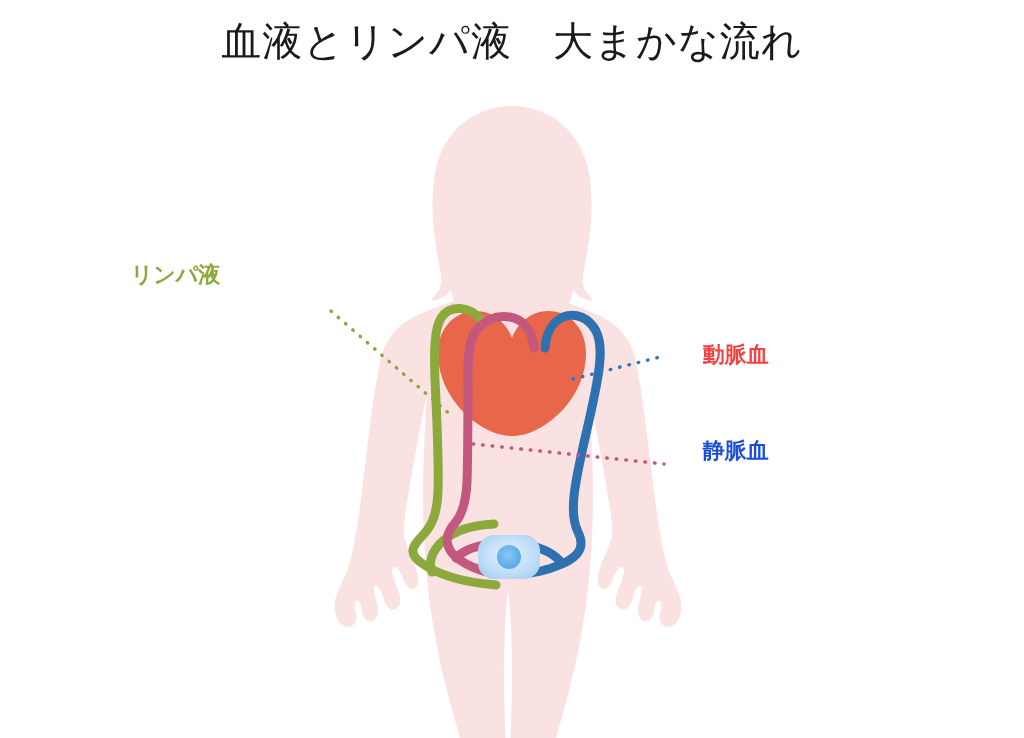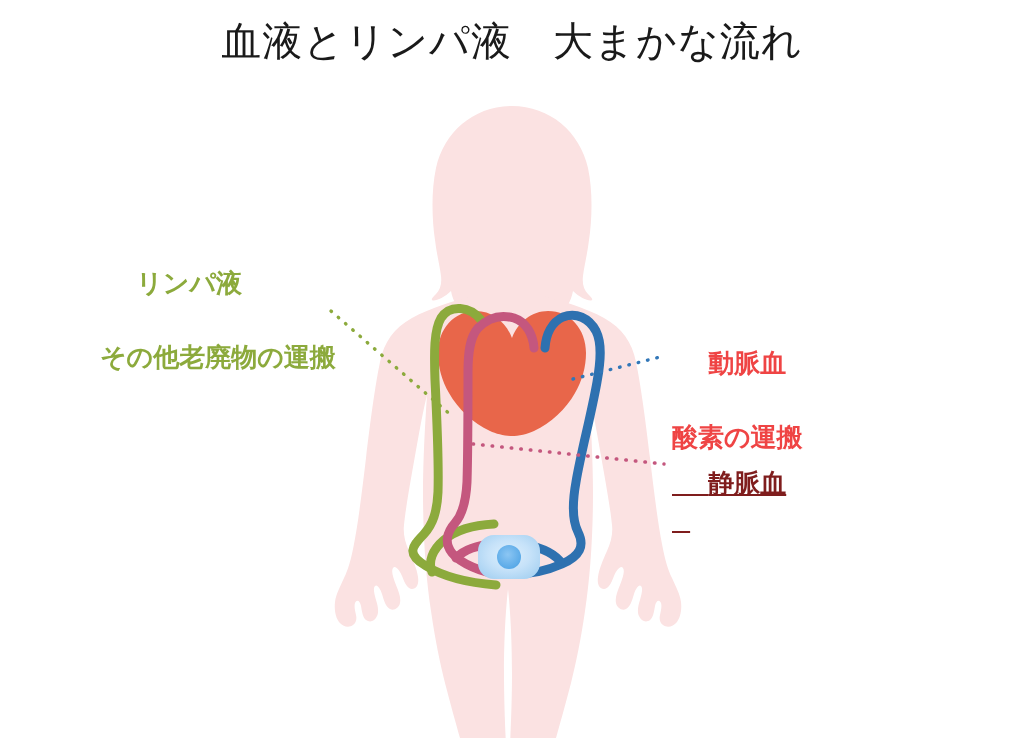--- a/index.html
+++ b/index.html
@@ -27,40 +27,39 @@
     width: 1024px;
     text-align: center;
     font-size: 40px;
     font-weight: 400;
     color: #1a1a1a;
     letter-spacing: 1px;
     white-space: pre;
   }
   .label {
     position: absolute;
-    font-size: 26px;
+    font-size: 22px;
     font-weight: 700;
     line-height: 1.42;
     white-space: pre;
   }
   .label-lymph {
     left: 100px;
     top: 228px;
     color: #8CAA3C;
   }
   .label-artery {
     left: 672px;
     top: 308px;
     color: #ef4444;
   }
   .label-vein {
     left: 672px;
-    top: 428px;
-    color: #7f1d1d;
-    text-decoration: underline;
+    top: 404px;
+    color: #1d4ed8;
   }
   .label .l2 { display: block; }
   svg { display: block; }
 </style>
 </head>
 <body>
 
 <div id="stage">
 
   <div class="title">血液とリンパ液　大まかな流れ</div>
@@ -232,25 +231,23 @@
 
     <line x1="331" y1="311" x2="452" y2="416" stroke="#8CAA3C" stroke-width="3.4" stroke-linecap="round" stroke-dasharray="0.6 9"></line>
 
     <line x1="573" y1="379" x2="660" y2="357" stroke="#3277B8" stroke-width="3.4" stroke-linecap="round" stroke-dasharray="0.6 9"></line>
 
     <line x1="473" y1="444" x2="664" y2="464" stroke="#C4577E" stroke-width="3.4" stroke-linecap="round" stroke-dasharray="0.6 9"></line>
   </svg>
 
   <div class="label label-lymph">
     <span class="l1">リンパ液</span>
-    <span class="l2">その他老廃物の運搬</span>
   </div>
 
   <div class="label label-artery">
     <span class="l1">動脈血</span>
-    <span class="l2">酸素の運搬</span>
   </div>
 
   <div class="label label-vein">
     <span class="l1">静脈血</span>
   </div>
 
 </div>
 
 </body></html>

